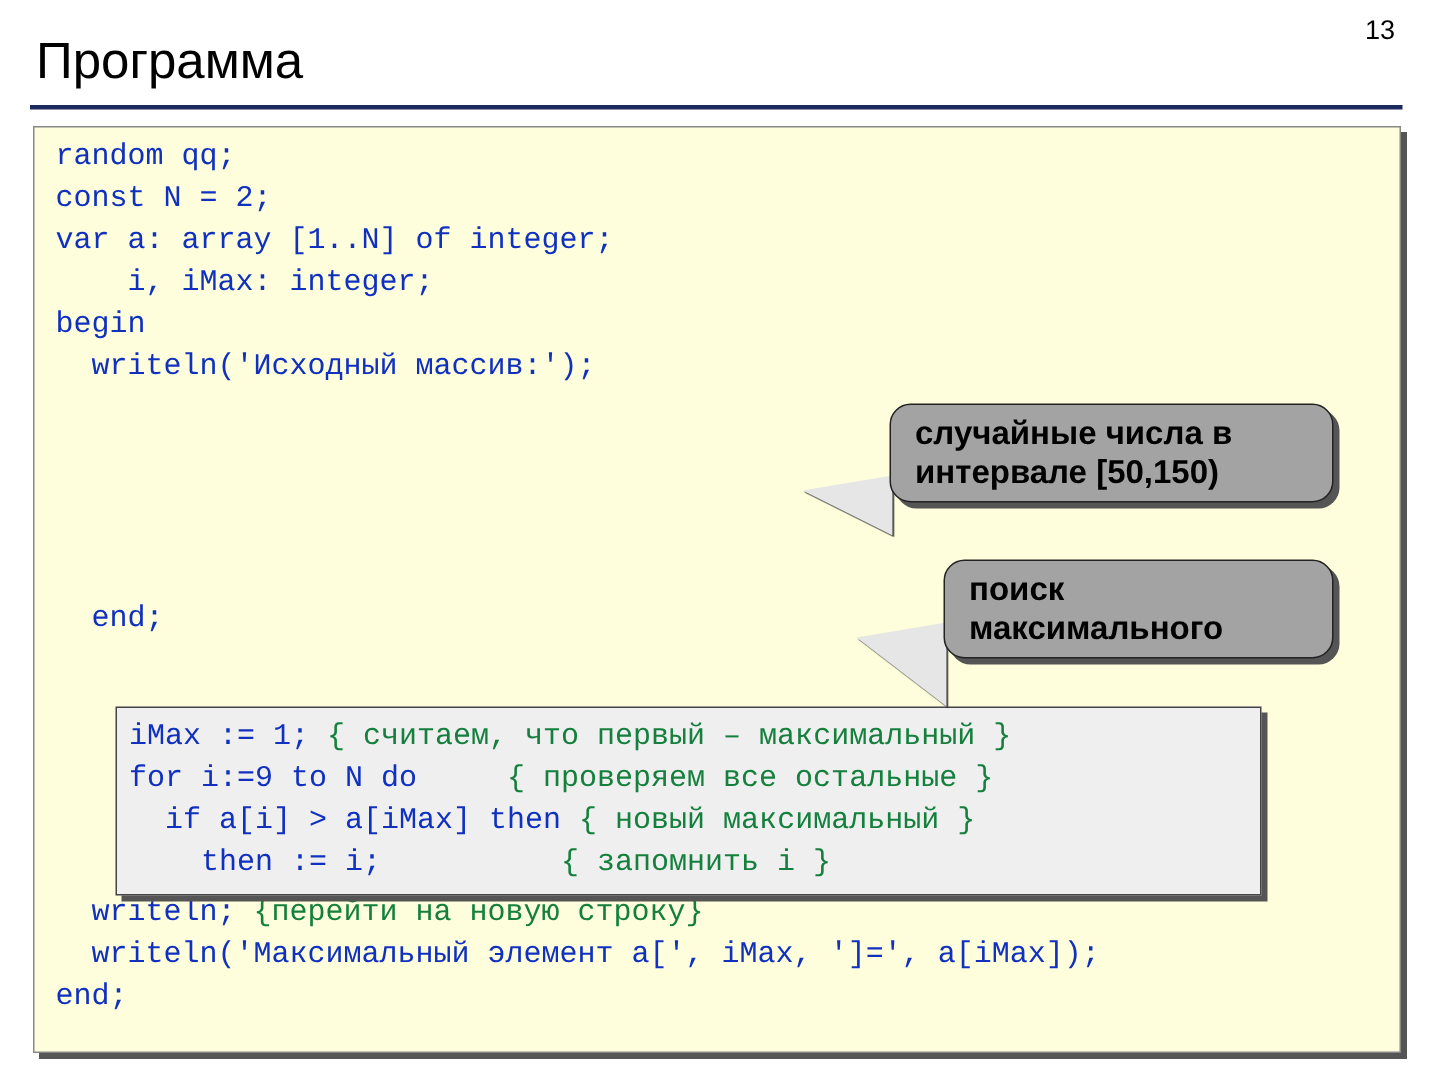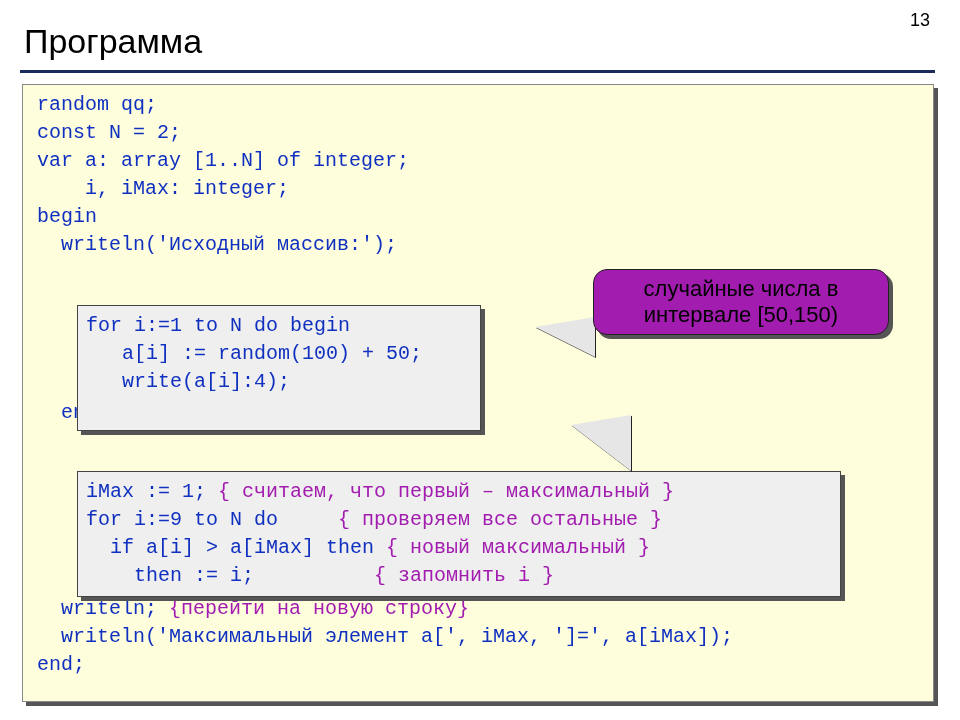--- a/index.html
+++ b/index.html
@@ -51,21 +51,21 @@
     font-size: 20px;
     white-space: pre;
     line-height: 28px;
   }
   .main-code {
     position: absolute;
     top: 6px;
     left: 14px;
     color: #1030c0;
   }
-  .comment { color: #a21caf; font-family: Liberation Mono, monospace; }
+  .comment { color: #15803d; font-family: Liberation Mono, monospace; }
   .inner-box {
     position: absolute;
     background: #efefef;
     border: 1px solid #444;
     box-shadow: 4px 4px 0 #555;
     box-sizing: border-box;
     padding: 6px 8px;
   }
   .box1 {
     top: 220px;
@@ -74,30 +74,30 @@
     height: 126px;
   }
   .box2 {
     top: 386px;
     left: 54px;
     width: 764px;
     height: 126px;
   }
   .callout {
     position: absolute;
-    background: #a21caf;
+    background: #a3a3a3;
     border: 1px solid #222;
     border-radius: 14px;
     box-shadow: 4px 4px 0 #555;
     padding: 6px 16px;
     font-family: Arial, sans-serif;
     font-size: 22px;
     color: #000;
-    text-align: center;
     line-height: 26px;
+    font-weight: bold;
   }
   .callout1 {
     top: 184px;
     left: 570px;
     width: 262px;
   }
   .callout2 {
     top: 288px;
     left: 606px;
     width: 226px;
@@ -147,31 +147,28 @@
 <span>
 
 
 
 
 </span>
 <span><span>  writeln; </span><span class="comment">{перейти на новую строку}</span></span>
 <span>  writeln('Максимальный элемент a[', iMax, ']=', a[iMax]);</span>
 <span>end;</span></div>
 
-  <div class="inner-box box1">
-    <div class="code" style="color:#1030c0"><span>for i:=1 to N do begin</span>
-<span>   a[i] := random(100) + 50;</span>
-<span>   write(a[i]:4);</span></div>
-  </div>
 
   <div class="inner-box box2">
     <div class="code" style="color:#1030c0"><span><span>iMax := 1; </span><span class="comment">{ считаем, что первый – максимальный }</span></span>
 <span><span>for i:=9 to N do     </span><span class="comment">{ проверяем все остальные }</span></span>
 <span><span>  if a[i] &gt; a[iMax] then </span><span class="comment">{ новый максимальный }</span></span>
 <span><span>    then := i;          </span><span class="comment">{ запомнить i }</span></span></div>
   </div>
 
   <div class="pointer pointer1"></div>
   <div class="callout callout1" style="white-space:pre-line">случайные числа в
 интервале [50,150)</div>
 
   <div class="pointer pointer2"></div>
+  <div class="callout callout2" style="white-space:pre-line">поиск
+максимального</div>
 </div>
 
 </body></html>

